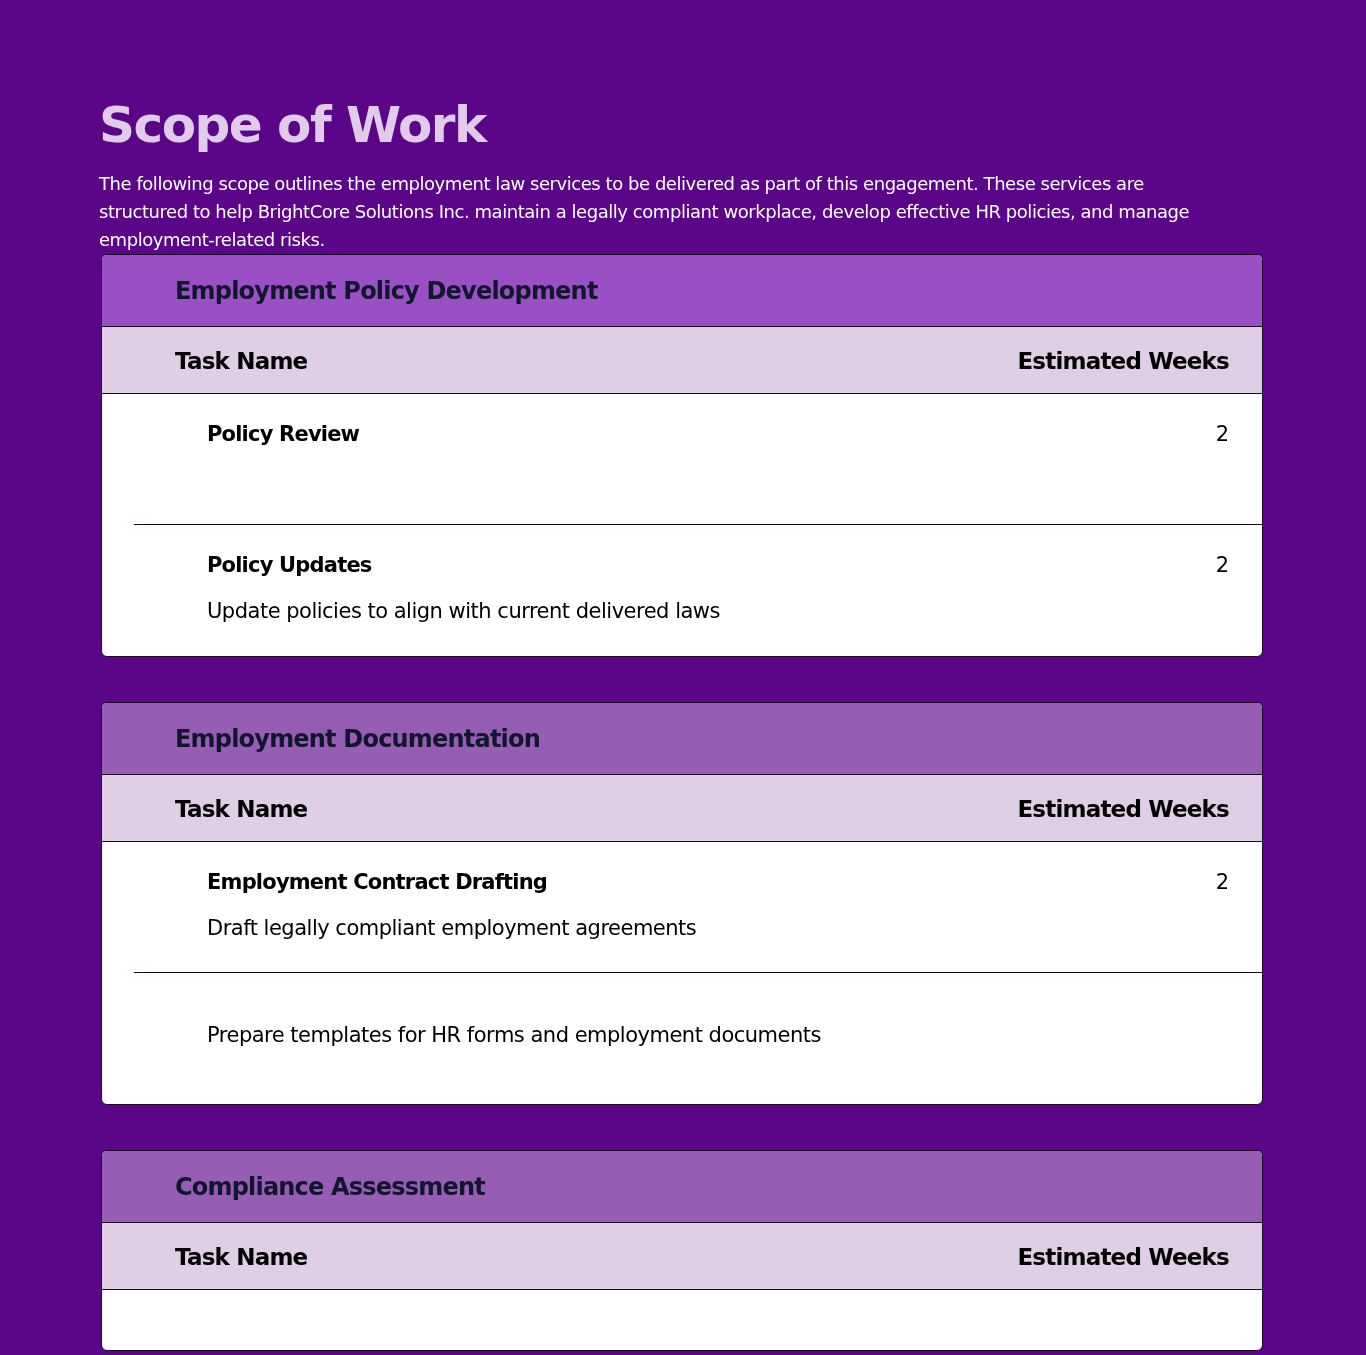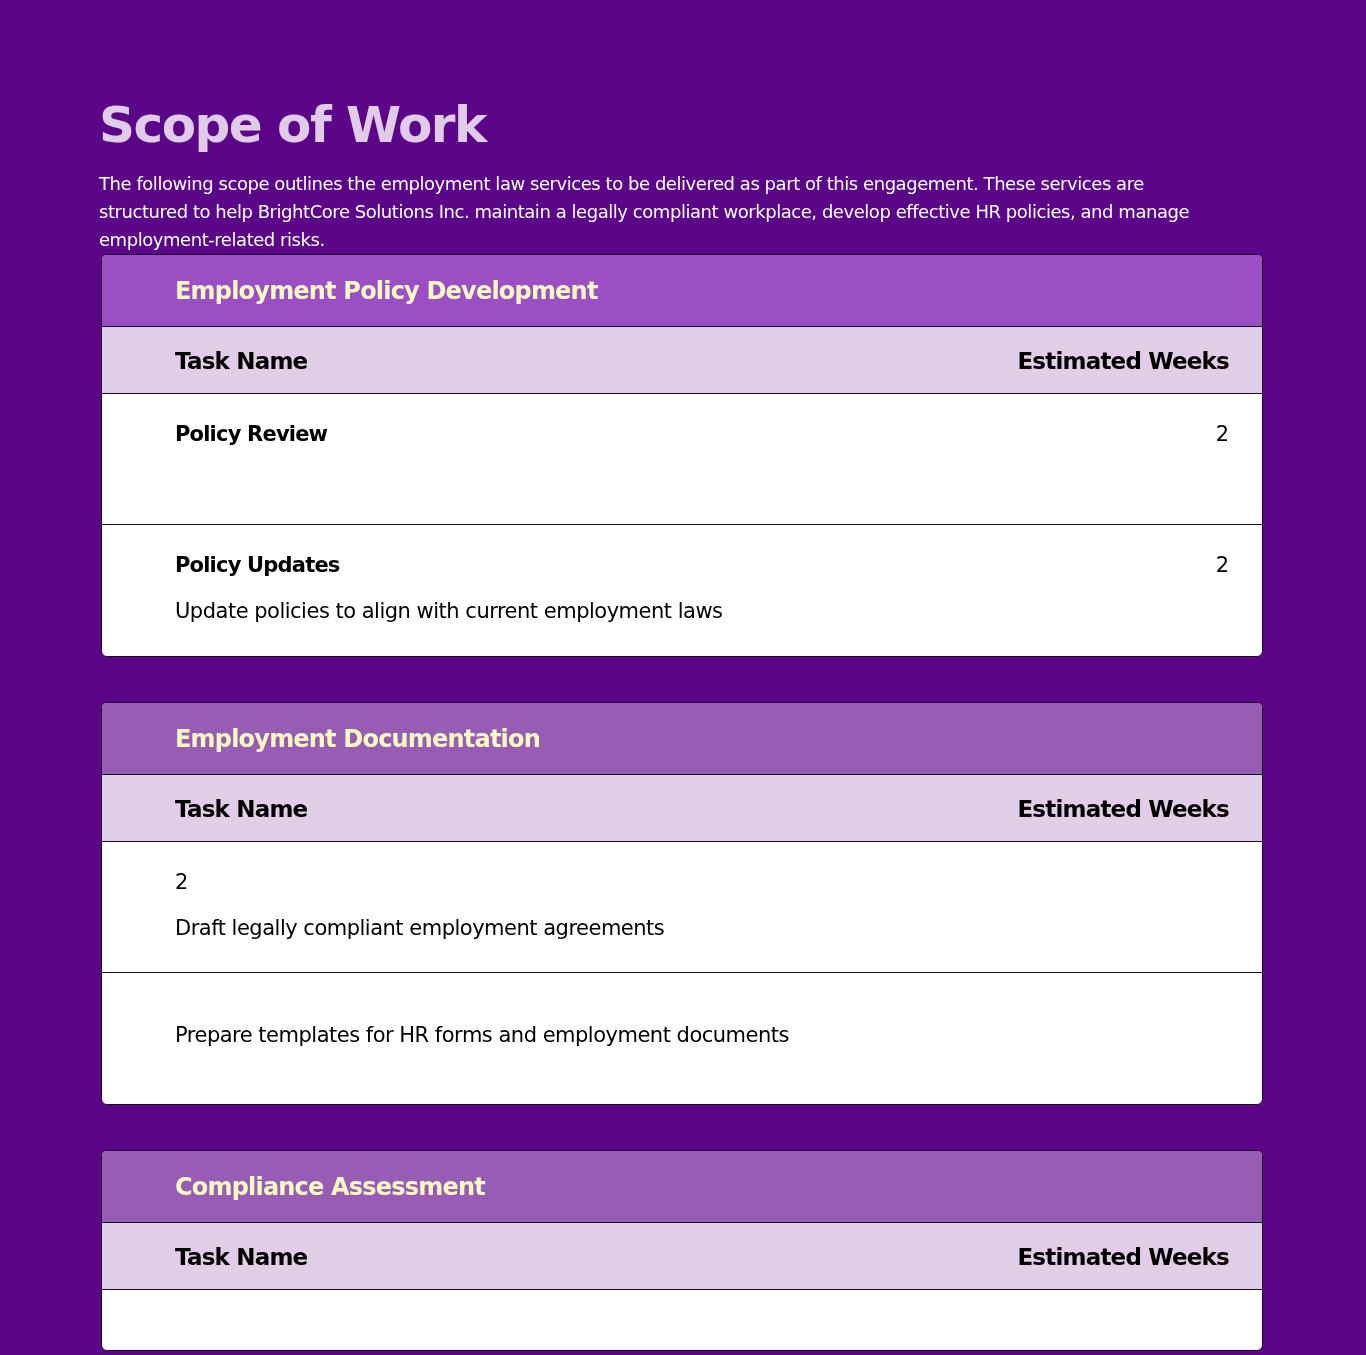--- a/index.html
+++ b/index.html
@@ -42,21 +42,21 @@
     .section-header {
       height: 72px;
       background: #975cb4;
       border-bottom: 1.5px solid #1a0a24;
       display: flex;
       align-items: center;
       padding-left: 73px;
     }
     .section.active .section-header { background: #9b4fc4; }
     .section-title {
-      color: #fef9c3;
+      color: #0f172a;
       font-size: 24px;
       font-weight: bold;
       letter-spacing: -0.8px;
     }
     .col-header {
       height: 67px;
       background: #e0cde6;
       border-bottom: 1.5px solid #1a0a24;
       display: flex;
       align-items: center;
@@ -67,20 +67,21 @@
       font-size: 23px;
       font-weight: bold;
       color: #000;
       letter-spacing: -0.8px;
     }
     .task-row {
       height: 131px;
       padding: 28px 33px 0 73px;
       position: relative;
       border-bottom: 1.5px solid #1a0a24;
+      margin-left: 32px;
     }
     .task-row:last-child { border-bottom: none; }
     .task-top {
       display: flex;
       justify-content: space-between;
       align-items: baseline;
     }
     .task-name {
       font-size: 21px;
       font-weight: bold;
@@ -117,34 +118,35 @@
       <div class="task-top">
         <span class="task-name">Policy Review</span>
         <span class="task-weeks">2</span>
       </div>
     </div>
     <div class="task-row">
       <div class="task-top">
         <span class="task-name">Policy Updates</span>
         <span class="task-weeks">2</span>
       </div>
-      <div class="task-desc">Update policies to align with current employment laws</div>
+      <div class="task-desc">Update policies to align with current delivered laws</div>
     </div>
   </div>
 
   <div class="section">
     <div class="section-header">
       <span class="section-title">Employment Documentation</span>
     </div>
     <div class="col-header">
       <span>Task Name</span>
       <span>Estimated Weeks</span>
     </div>
     <div class="task-row">
       <div class="task-top">
+        <span class="task-name">Employment Contract Drafting</span>
         <span class="task-weeks">2</span>
       </div>
       <div class="task-desc">Draft legally compliant employment agreements</div>
     </div>
     <div class="task-row">
       <div class="task-desc">Prepare templates for HR forms and employment documents</div>
     </div>
   </div>
 
   <div class="section">

